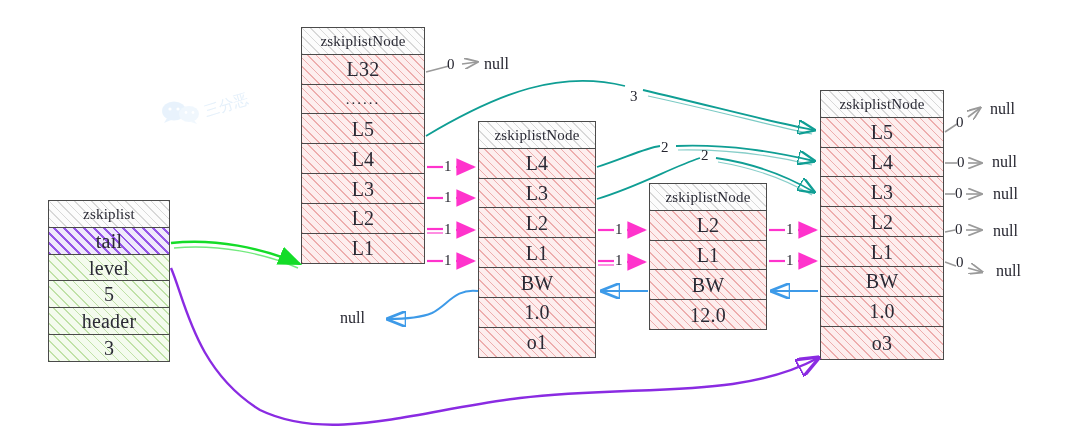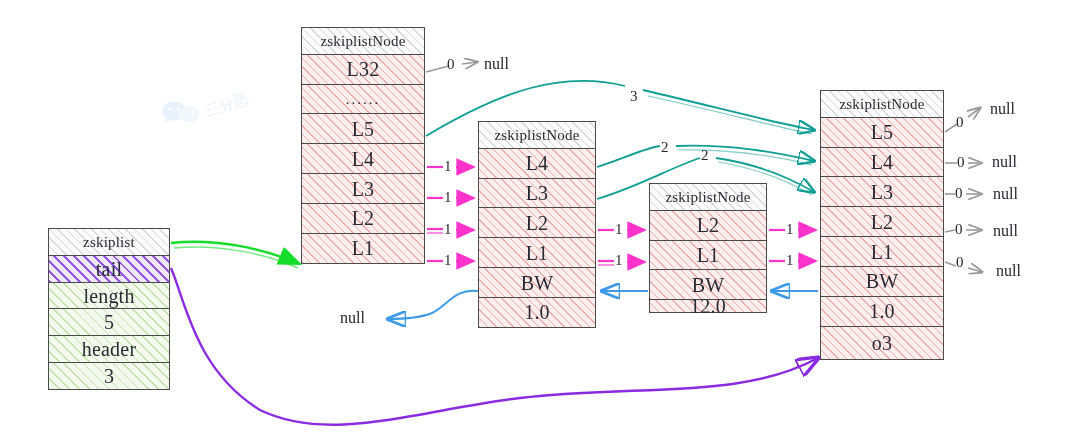--- a/index.html
+++ b/index.html
@@ -88,24 +88,24 @@
       <circle cx="10" cy="13" r="1.6" fill="#ffffff"></circle>
       <circle cx="18" cy="13" r="1.6" fill="#ffffff"></circle>
       <ellipse cx="29" cy="18" rx="10" ry="8" fill="#e4f1fc"></ellipse>
       <path d="M34 24 L37 28 L31 26 Z" fill="#e4f1fc"></path>
       <circle cx="26" cy="16.5" r="1.4" fill="#ffffff"></circle>
       <circle cx="33" cy="16.5" r="1.4" fill="#ffffff"></circle>
     </svg>
     <span class="wm-text">三分恶</span>
   </div>
 
-  <div class="node" id="zskiplist-box" style="left:48px;top:200px;width:122px;margin-top:28px;">
+  <div class="node" id="zskiplist-box" style="left:48px;top:200px;width:122px;">
     <div class="cell hatch-white title-cell" style="height:28px;">zskiplist</div>
     <div class="cell hatch-purple" style="height:28px;">tail</div>
-    <div class="cell hatch-lightgreen" style="height:28px;">length</div>
+    <div class="cell hatch-lightgreen" style="height:28px;">level</div>
     <div class="cell hatch-lightgreen" style="height:28px;">5</div>
     <div class="cell hatch-lightgreen" style="height:28px;">header</div>
     <div class="cell hatch-lightgreen" style="height:28px;">3</div>
   </div>
 
   <div class="node" id="header-node" style="left:301px;top:27px;width:124px;">
     <div class="cell hatch-white title-cell" style="height:28px;">zskiplistNode</div>
     <div class="cell hatch-pink" style="height:31px;">L32</div>
     <div class="cell hatch-pink dots" style="height:31px;">......</div>
     <div class="cell hatch-pink" style="height:31px;">L5</div>
@@ -116,28 +116,29 @@
   </div>
 
   <div class="node" id="node-o1" style="left:478px;top:121px;width:118px;">
     <div class="cell hatch-white title-cell" style="height:28px;">zskiplistNode</div>
     <div class="cell hatch-pink" style="height:31px;">L4</div>
     <div class="cell hatch-pink" style="height:31px;">L3</div>
     <div class="cell hatch-pink" style="height:31px;">L2</div>
     <div class="cell hatch-pink" style="height:31px;">L1</div>
     <div class="cell hatch-pink" style="height:31px;">BW</div>
     <div class="cell hatch-pink" style="height:31px;">1.0</div>
+    <div class="cell hatch-pink" style="height:31px;">o1</div>
   </div>
 
   <div class="node" id="node-o2" style="left:649px;top:183px;width:118px;">
     <div class="cell hatch-white title-cell" style="height:28px;">zskiplistNode</div>
     <div class="cell hatch-pink" style="height:31px;">L2</div>
     <div class="cell hatch-pink" style="height:31px;">L1</div>
     <div class="cell hatch-pink" style="height:31px;">BW</div>
-    <div class="cell hatch-pink" style="height:14px;">12.0</div>
+    <div class="cell hatch-pink" style="height:31px;">12.0</div>
   </div>
 
   <div class="node" id="node-o3" style="left:820px;top:90px;width:124px;">
     <div class="cell hatch-white title-cell" style="height:28px;">zskiplistNode</div>
     <div class="cell hatch-pink" style="height:31px;">L5</div>
     <div class="cell hatch-pink" style="height:31px;">L4</div>
     <div class="cell hatch-pink" style="height:31px;">L3</div>
     <div class="cell hatch-pink" style="height:31px;">L2</div>
     <div class="cell hatch-pink" style="height:31px;">L1</div>
     <div class="cell hatch-pink" style="height:31px;">BW</div>

